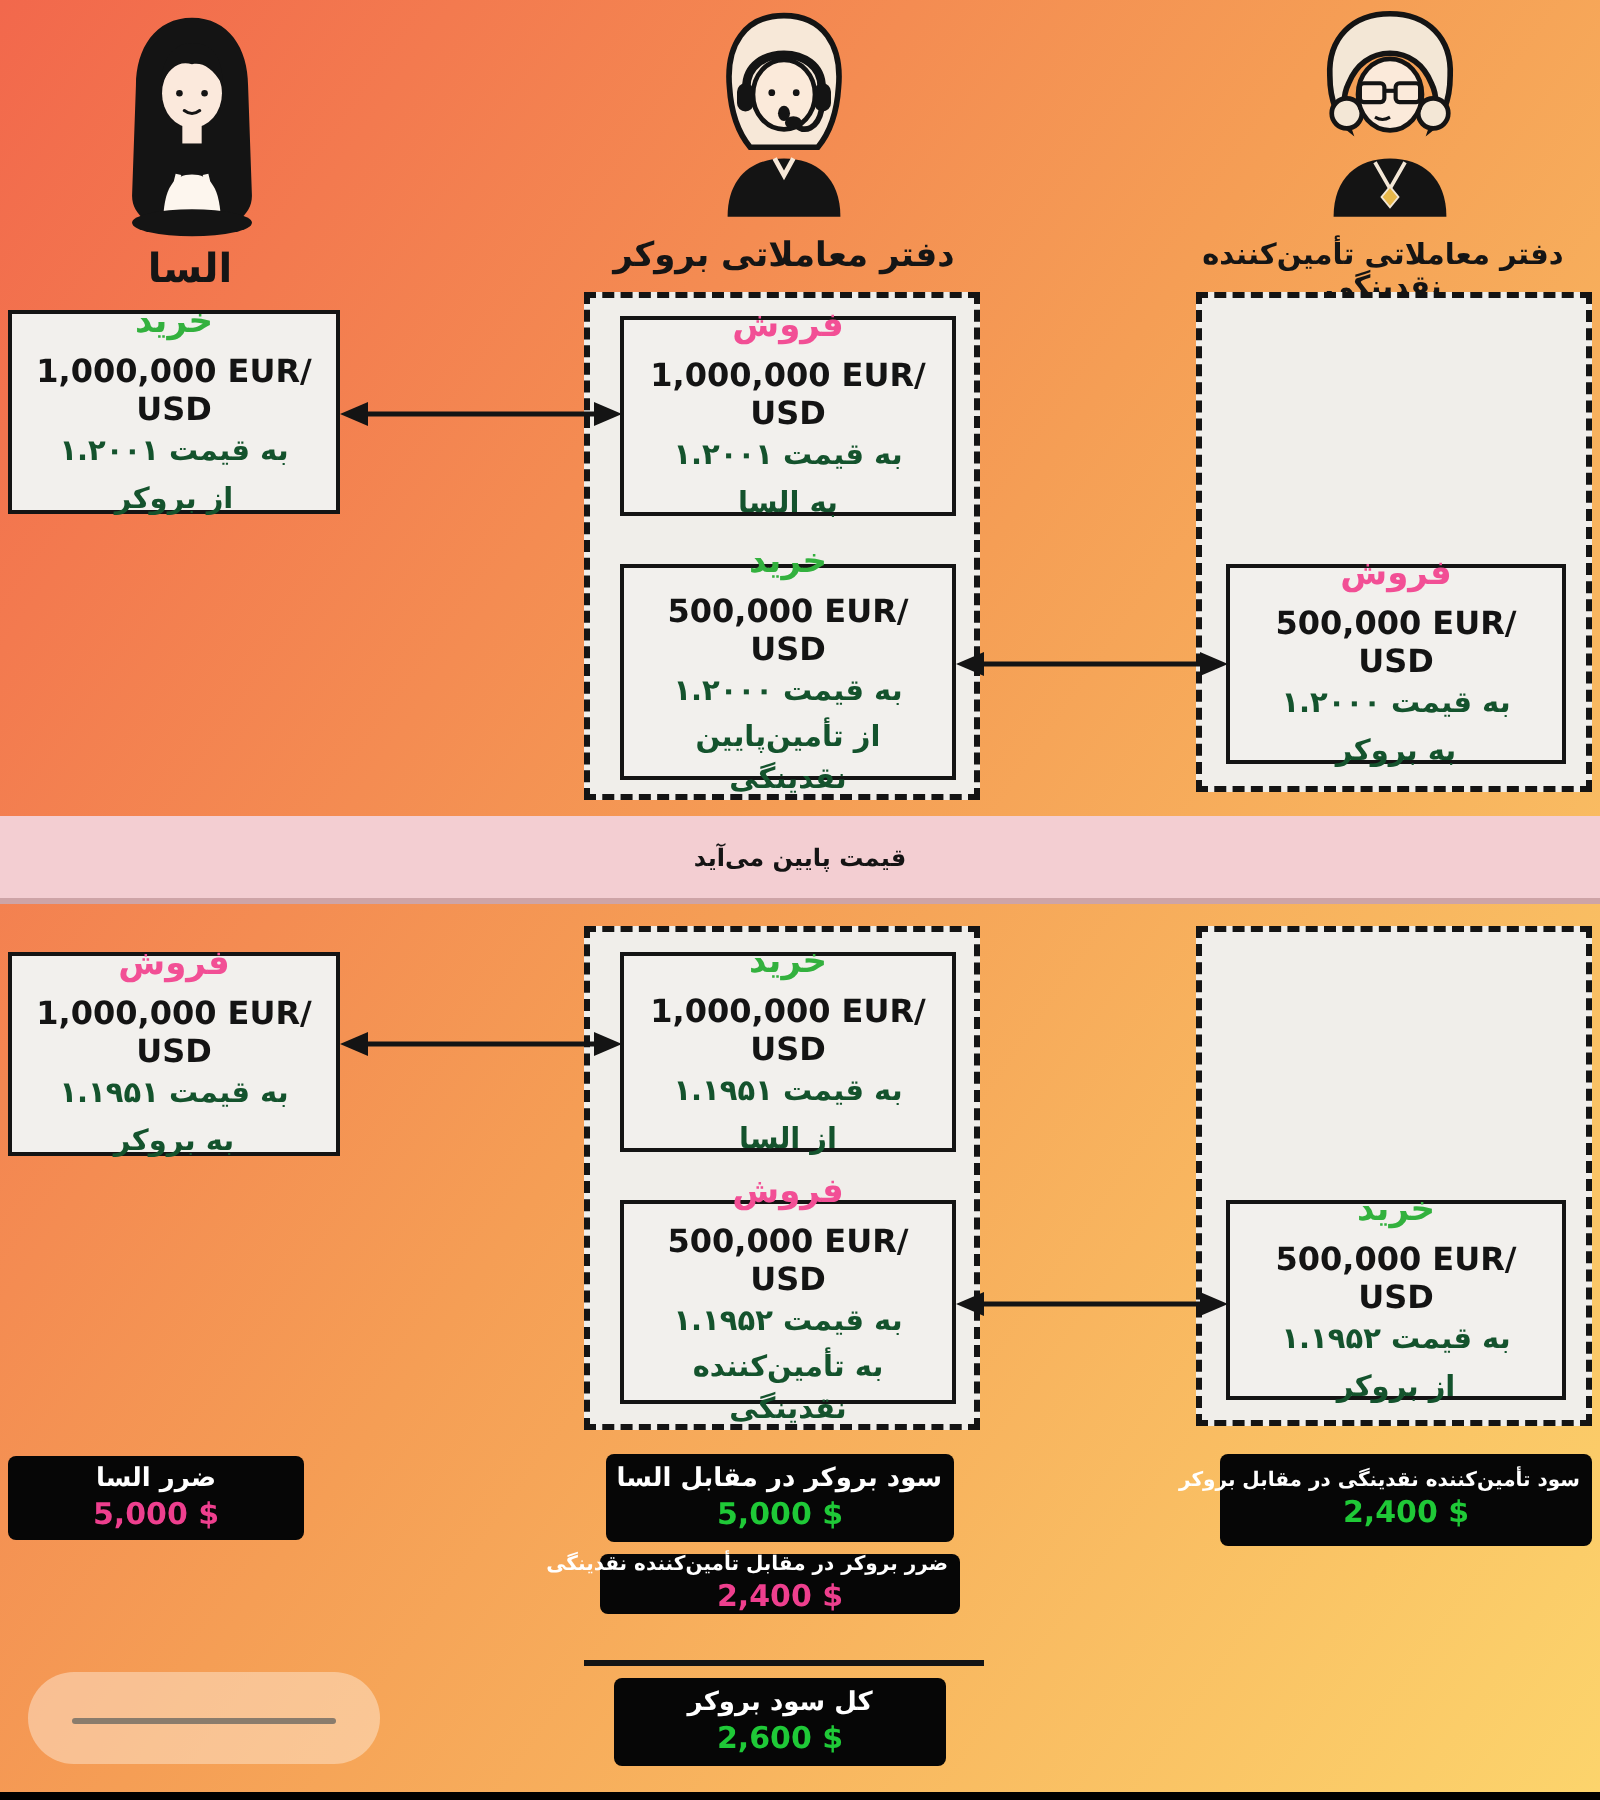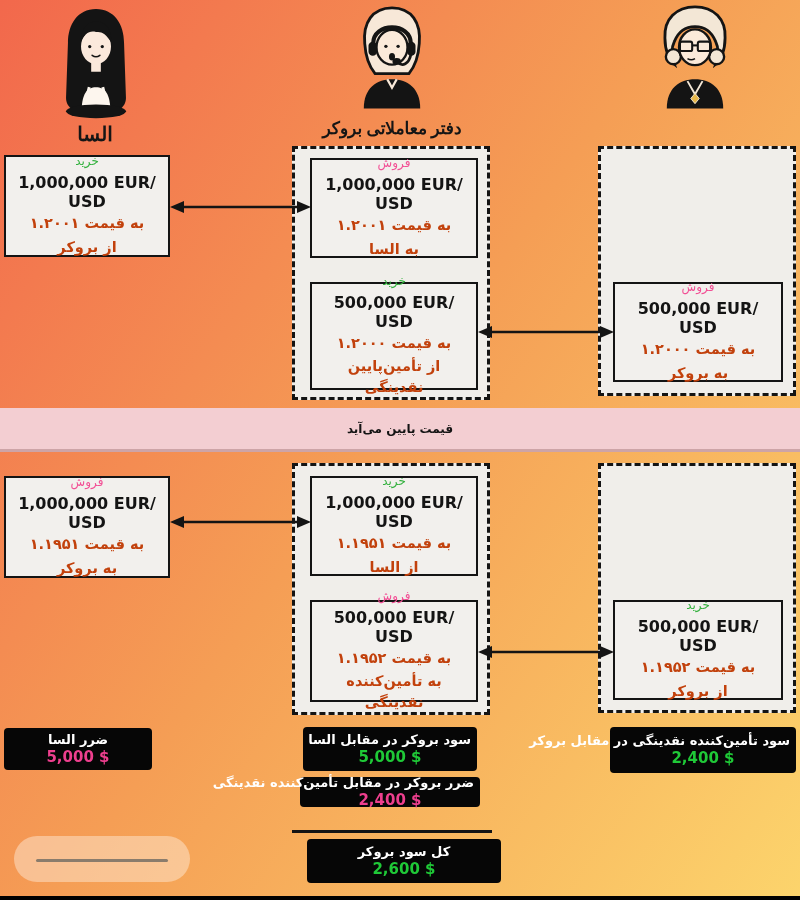--- a/index.html
+++ b/index.html
@@ -4,52 +4,52 @@
 <style>
   html,body{margin:0;padding:0;}
   .canvas{
     position:relative;width:800px;height:900px;overflow:hidden;
     background:linear-gradient(125deg,#f2684c 0%,#f59e55 48%,#fcd46c 100%);
     font-family:"DejaVu Sans",sans-serif;
   }
   .avatar{position:absolute;}
   .col-title{
     position:absolute;direction:rtl;text-align:center;
-    font-weight:bold;color:#151515;font-family:Liberation Serif, serif;
+    font-weight:bold;color:#151515;
   }
   .dashed-box{
     position:absolute;background:#f0eeea;border:3px dashed #141414;
     box-sizing:border-box;
   }
   .card{
     position:absolute;background:#f2f0ed;border:2.5px solid #141414;
     box-sizing:border-box;direction:rtl;text-align:center;
     display:flex;flex-direction:column;justify-content:center;align-items:center;
     gap:2px;padding:4px 6px;
   }
-  .action{font-weight:normal;font-size:12px;margin-bottom:3px;}
+  .action{font-weight:bold;font-size:17px;margin-bottom:3px;}
   .buy{color:#33b13e;}
   .sell{color:#f24f95;}
   .amount{direction:ltr;font-weight:bold;font-size:16px;color:#141414;}
-  .fa-line{font-weight:bold;font-size:14.5px;color:#c2410c;line-height:1.45;}
+  .fa-line{font-weight:bold;font-size:14.5px;color:#14532d;line-height:1.45;}
   .arrow{position:absolute;}
   .banner{
     position:absolute;left:0;top:408px;width:800px;height:44px;
     background:#f3ced2;border-bottom:3px solid rgba(90,40,40,0.25);
     box-sizing:border-box;display:flex;align-items:center;justify-content:center;
   }
   .banner-text{direction:rtl;font-weight:bold;font-size:12px;color:#141414;}
   .result{
     position:absolute;background:#060606;border-radius:4px;
     direction:rtl;text-align:center;box-sizing:border-box;
     display:flex;flex-direction:column;justify-content:center;gap:1px;
     padding:4px 6px;
   }
   .result-label{color:#ffffff;font-weight:bold;font-size:13px;white-space:nowrap;}
-  .result-label.sm{font-size:13px;}
+  .result-label.sm{font-size:10px;}
   .result-value{direction:ltr;font-weight:bold;font-size:15px;}
   .profit{color:#1fc937;}
   .loss{color:#ee3f8e;}
   .divider{position:absolute;background:#141414;}
   .logo{
     position:absolute;left:14px;top:836px;width:176px;height:46px;
     background:rgba(255,240,225,0.45);border-radius:23px;
     display:flex;flex-direction:column;align-items:center;justify-content:center;
   }
   .logo-text{
@@ -106,20 +106,21 @@
       <ellipse cx="50" cy="46" rx="17" ry="19" fill="#fbeada" stroke="#141414" stroke-width="2.5"></ellipse>
       <rect x="34" y="40" width="13" height="10" rx="2" fill="none" stroke="#141414" stroke-width="2.2"></rect>
       <rect x="53" y="40" width="13" height="10" rx="2" fill="none" stroke="#141414" stroke-width="2.2"></rect>
       <line x1="47" y1="44" x2="53" y2="44" stroke="#141414" stroke-width="2.2"></line>
       <path d="M42 58 Q46 60.5 50 58" stroke="#141414" stroke-width="1.6" fill="none"></path>
       <path d="M20 111 C20 90 33 80 50 80 C67 80 80 90 80 111Z" fill="#141414"></path>
       <path d="M42 82 L50 96 L58 82" fill="none" stroke="#f3e7d6" stroke-width="2"></path>
       <path d="M50 95 l4.5 5.5 L50 106 l-4.5 -5.5 Z" fill="#e8b84b" stroke="#f3e7d6" stroke-width="1"></path>
     </svg>
   </div>
+  <div class="col-title" style="left:583px;top:120px;width:217px;font-size:14.5px;">دفتر معاملاتی تأمین‌کننده نقدینگی</div>
 
   <div class="card" style="left:4px;top:155px;width:166px;height:102px;">
     <div class="action buy">خرید</div>
     <div class="amount">1,000,000 EUR/ USD</div>
     <div class="fa-line">به قیمت ۱.۲۰۰۱</div>
     <div class="fa-line">از بروکر</div>
   </div>
 
   <div class="dashed-box" style="left:292px;top:146px;width:198px;height:254px;"></div>
   <div class="card" style="left:310px;top:158px;width:168px;height:100px;">
@@ -216,21 +217,21 @@
     <div class="result-value profit">5,000 $</div>
   </div>
 
   <div class="result" style="left:300px;top:777px;width:180px;height:30px;">
     <div class="result-label sm">ضرر بروکر در مقابل تأمین‌کننده نقدینگی</div>
     <div class="result-value loss">2,400 $</div>
   </div>
 
   <div class="divider" style="left:292px;top:830px;width:200px;height:3px;"></div>
 
-  <div class="result" style="left:307px;top:839px;width:194px;height:44px;">
+  <div class="result" style="left:307px;top:839px;width:166px;height:44px;">
     <div class="result-label">کل سود بروکر</div>
     <div class="result-value profit">2,600 $</div>
   </div>
 
   <div class="result" style="left:610px;top:727px;width:186px;height:46px;">
     <div class="result-label sm">سود تأمین‌کننده نقدینگی در مقابل بروکر</div>
     <div class="result-value profit">2,400 $</div>
   </div>
 
   <div class="logo">

